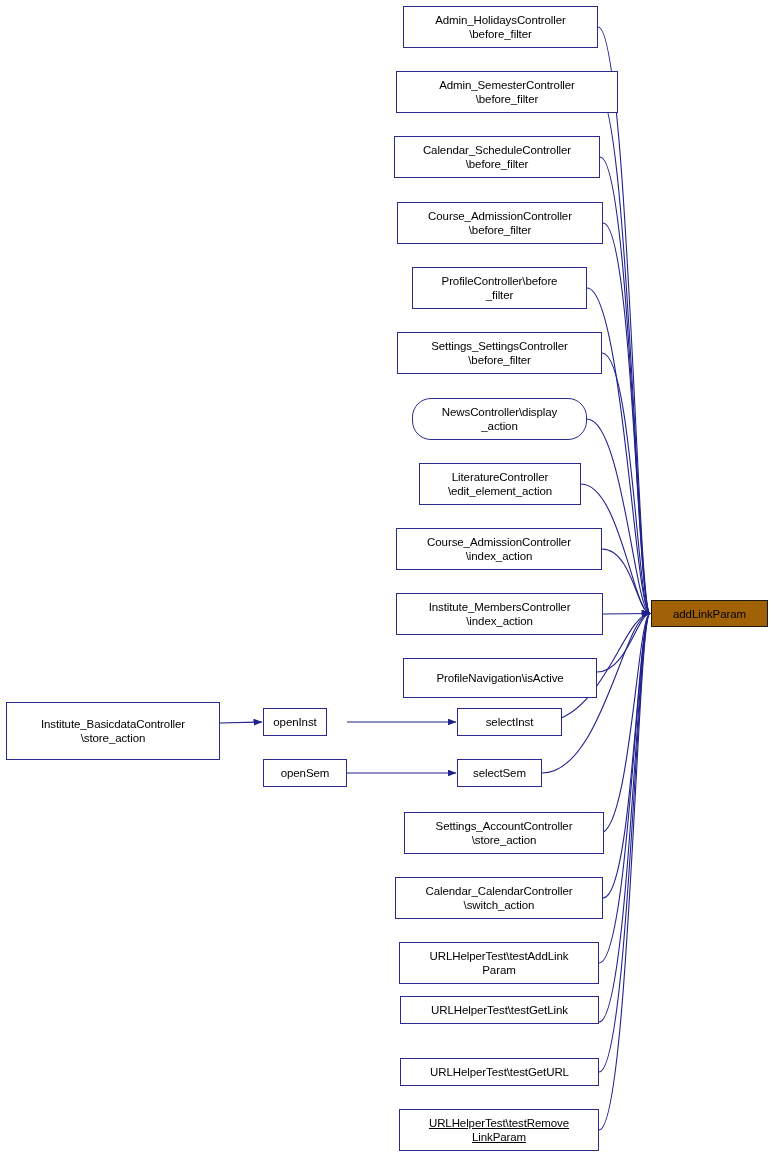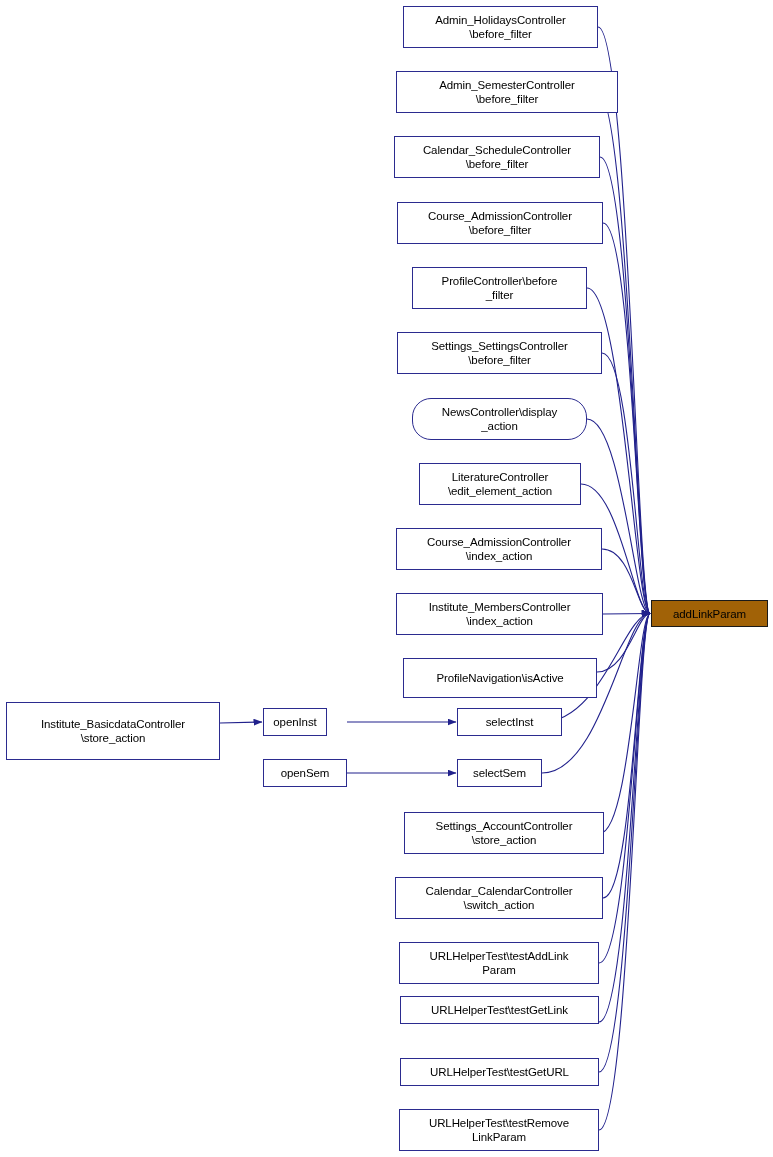--- a/index.html
+++ b/index.html
@@ -110,17 +110,17 @@
   <div class="node" style="left:263px;top:759px;width:84px;height:28px;">openSem</div>
   <div class="node" style="left:457px;top:759px;width:85px;height:28px;">selectSem</div>
   <div class="node" style="left:404px;top:812px;width:200px;height:42px;">Settings_AccountController
 \store_action</div>
   <div class="node" style="left:395px;top:877px;width:208px;height:42px;">Calendar_CalendarController
 \switch_action</div>
   <div class="node" style="left:399px;top:942px;width:200px;height:42px;">URLHelperTest\testAddLink
 Param</div>
   <div class="node" style="left:400px;top:996px;width:199px;height:28px;">URLHelperTest\testGetLink</div>
   <div class="node" style="left:400px;top:1058px;width:199px;height:28px;">URLHelperTest\testGetURL</div>
-  <div class="node" style="left:399px;top:1109px;width:200px;height:42px;">URLHelperTest\testRemove
+  <div class="node" style="left:399px;top:1109px;width:200px;height:42px;text-decoration:underline;">URLHelperTest\testRemove
 LinkParam</div>
 
   <div class="node target" style="left:651px;top:600px;width:117px;height:27px;">addLinkParam</div>
 </div>
 
 </body></html>

